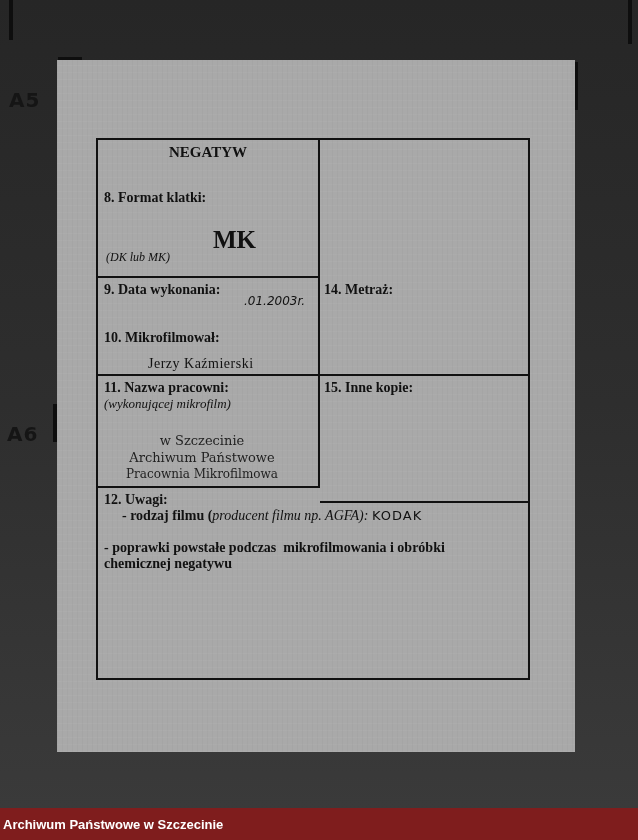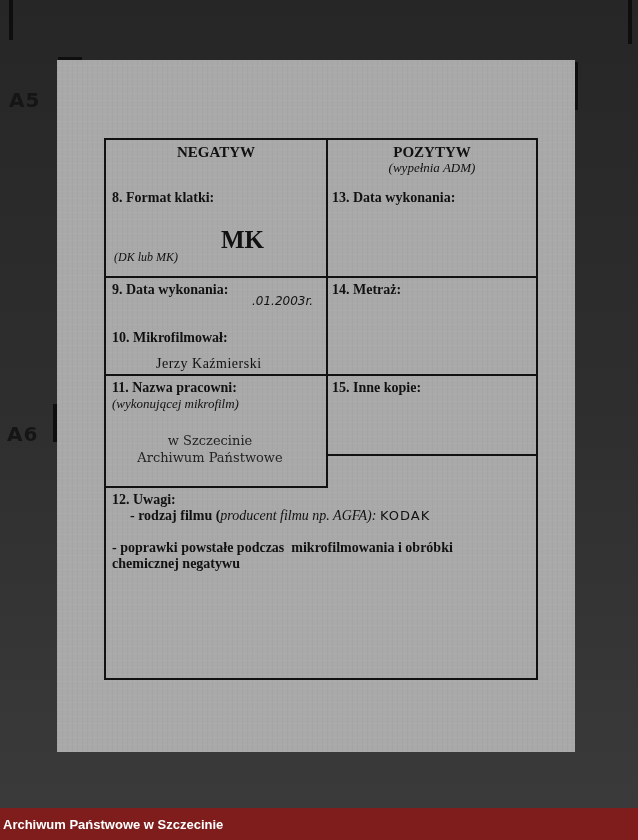--- a/index.html
+++ b/index.html
@@ -18,21 +18,21 @@
     color:#151515; font-size:20px; letter-spacing:1px;
   }
   .paper {
     position:absolute; left:57px; top:60px; width:518px; height:692px;
     background:#a9a9a9;
     background-image:
       repeating-linear-gradient(90deg, rgba(0,0,0,0.025) 0 1px, transparent 1px 5px),
       repeating-linear-gradient(0deg, rgba(255,255,255,0.03) 0 1px, transparent 1px 7px);
   }
   .form {
-    position:absolute; left:104px; top:138px; width:430px; height:538px;
+    position:absolute; left:96px; top:138px; width:430px; height:538px;
     border:2px solid #111;
   }
   .cell { position:absolute; border-color:#111; border-style:solid; border-width:0; box-sizing:border-box; color:#111; }
   .lbl { font-weight:bold; font-size:14px; position:absolute; white-space:nowrap; }
   .it { font-style:italic; font-size:13px; position:absolute; white-space:nowrap; }
   .hand { font-family:"DejaVu Sans", sans-serif; font-style:italic; font-size:12px; position:absolute; white-space:nowrap; color:#111;text-align:center; }
   .stamp { font-family:"DejaVu Serif", serif; font-size:13px; position:absolute; text-align:center; color:#222; line-height:17px; }
   .footer {
     position:absolute; left:0; top:808px; width:638px; height:32px; background:#7f1d1d;padding-left:32px;
   }
@@ -56,45 +56,41 @@
   <div class="paper"></div>
 
   <div class="form">
 
     <div class="cell" style="left:0;top:0;width:222px;height:138px;border-right-width:2px;border-bottom-width:2px;">
       <div class="lbl" style="left:0;width:220px;text-align:center;top:4px;font-size:15px;">NEGATYW</div>
       <div class="lbl" style="left:6px;top:50px;">8. Format klatki:</div>
       <div class="lbl" style="left:115px;top:86px;font-size:25px;">MK</div>
       <div class="it" style="left:8px;top:110px;font-size:12px;">(DK lub MK)</div>
     </div>
-    <div class="cell" style="left:222px;top:0;width:208px;height:138px;border-bottom-width:2px;">
-      <div class="lbl" style="left:0;width:208px;text-align:center;top:4px;font-size:15px;">POZYTYW</div>
-      <div class="it" style="left:0;width:208px;text-align:center;top:20px;">(wypełnia ADM)</div>
-      <div class="lbl" style="left:4px;top:50px;">13. Data wykonania:</div>
-    </div>
 
     <div class="cell" style="left:0;top:138px;width:222px;height:98px;border-right-width:2px;border-bottom-width:2px;">
       <div class="lbl" style="left:6px;top:4px;">9. Data wykonania:</div>
       <div class="hand" style="left:146px;top:16px;">.01.2003r.</div>
       <div class="lbl" style="left:6px;top:52px;">10. Mikrofilmował:</div>
       <div class="lbl" style="left:50px;top:78px;font-weight:normal;font-size:14px;letter-spacing:0.5px;">Jerzy Kaźmierski</div>
     </div>
     <div class="cell" style="left:222px;top:138px;width:208px;height:98px;border-bottom-width:2px;">
       <div class="lbl" style="left:4px;top:4px;">14. Metraż:</div>
     </div>
 
     <div class="cell" style="left:0;top:236px;width:222px;height:112px;border-right-width:2px;border-bottom-width:2px;">
       <div class="lbl" style="left:6px;top:4px;">11. Nazwa pracowni:</div>
       <div class="it" style="left:6px;top:20px;">(wykonującej mikrofilm)</div>
       <div class="stamp" style="left:24px;top:56px;width:160px;">
         <div>w Szczecinie</div>
         <div>Archiwum Państwowe</div>
+        <div style="font-size:12px;">Pracownia Mikrofilmowa</div>
       </div>
     </div>
-    <div class="cell" style="left:222px;top:236px;width:208px;height:80px;border-bottom-width:2px;">
+    <div class="cell" style="left:222px;top:236px;width:208px;height:127px;border-bottom-width:2px;">
       <div class="lbl" style="left:4px;top:4px;">15. Inne kopie:</div>
     </div>
 
     <div class="cell" style="left:0;top:348px;width:430px;height:190px;">
       <div class="lbl" style="left:6px;top:4px;">12. Uwagi:</div>
       <div class="lbl" style="left:6px;top:20px;margin-left:18px;">
         <span>- rodzaj filmu (</span><span style="font-weight:normal;font-style:italic;">producent filmu np. AGFA</span><span style="font-weight:normal;font-style:italic;">):</span>
         <span style="font-family:'DejaVu Sans',sans-serif;font-weight:normal;font-size:13px;letter-spacing:1px;">KODAK</span>
       </div>
       <div class="lbl" style="left:6px;top:52px;white-space:pre;">- poprawki powstałe podczas  mikrofilmowania i obróbki</div>

